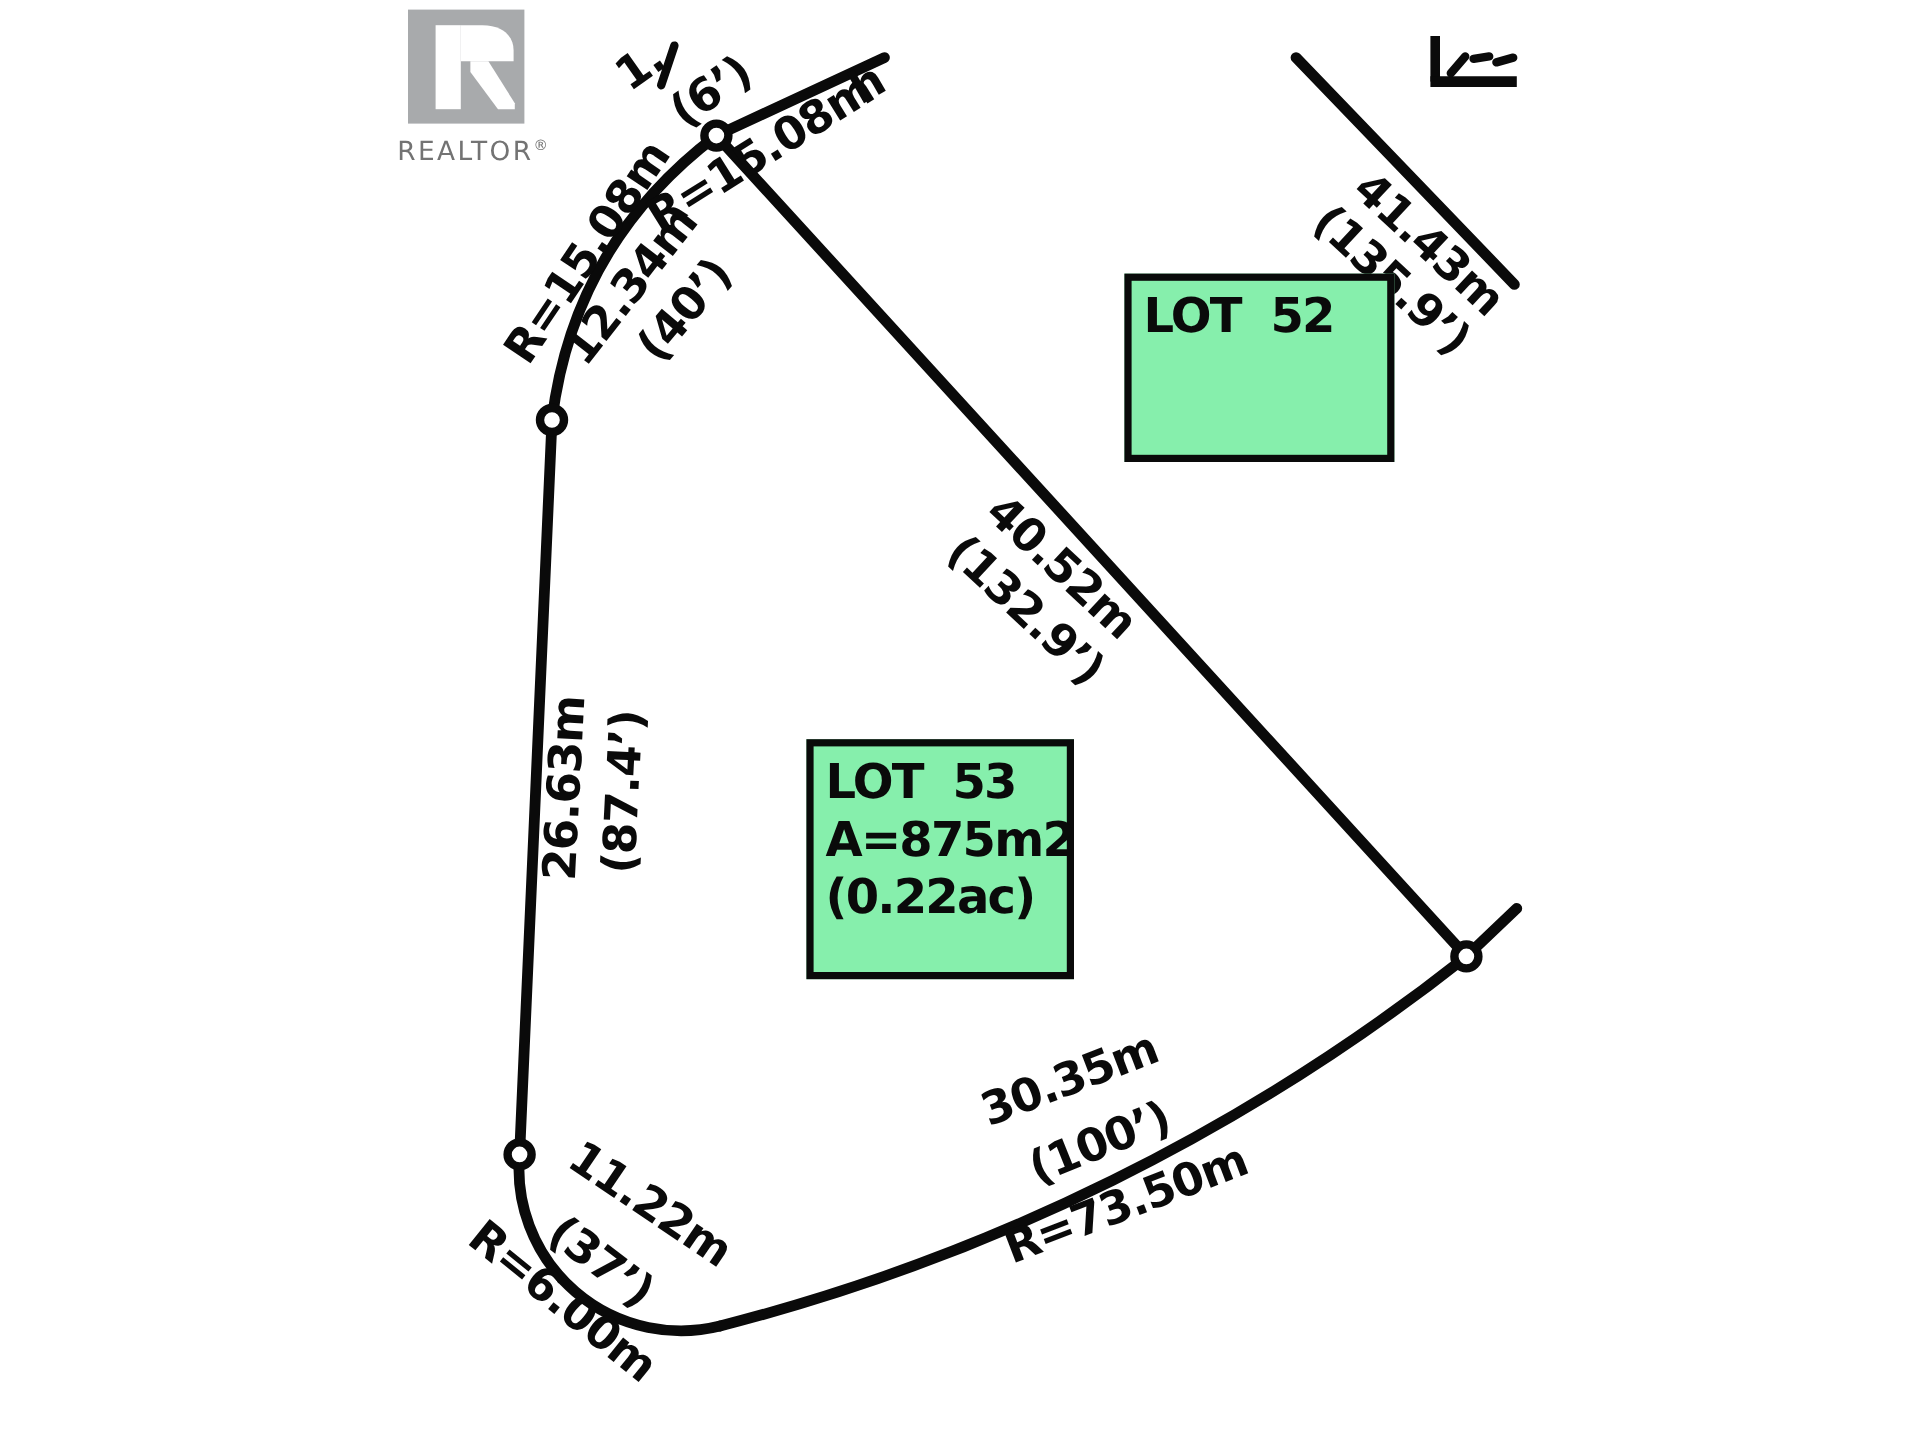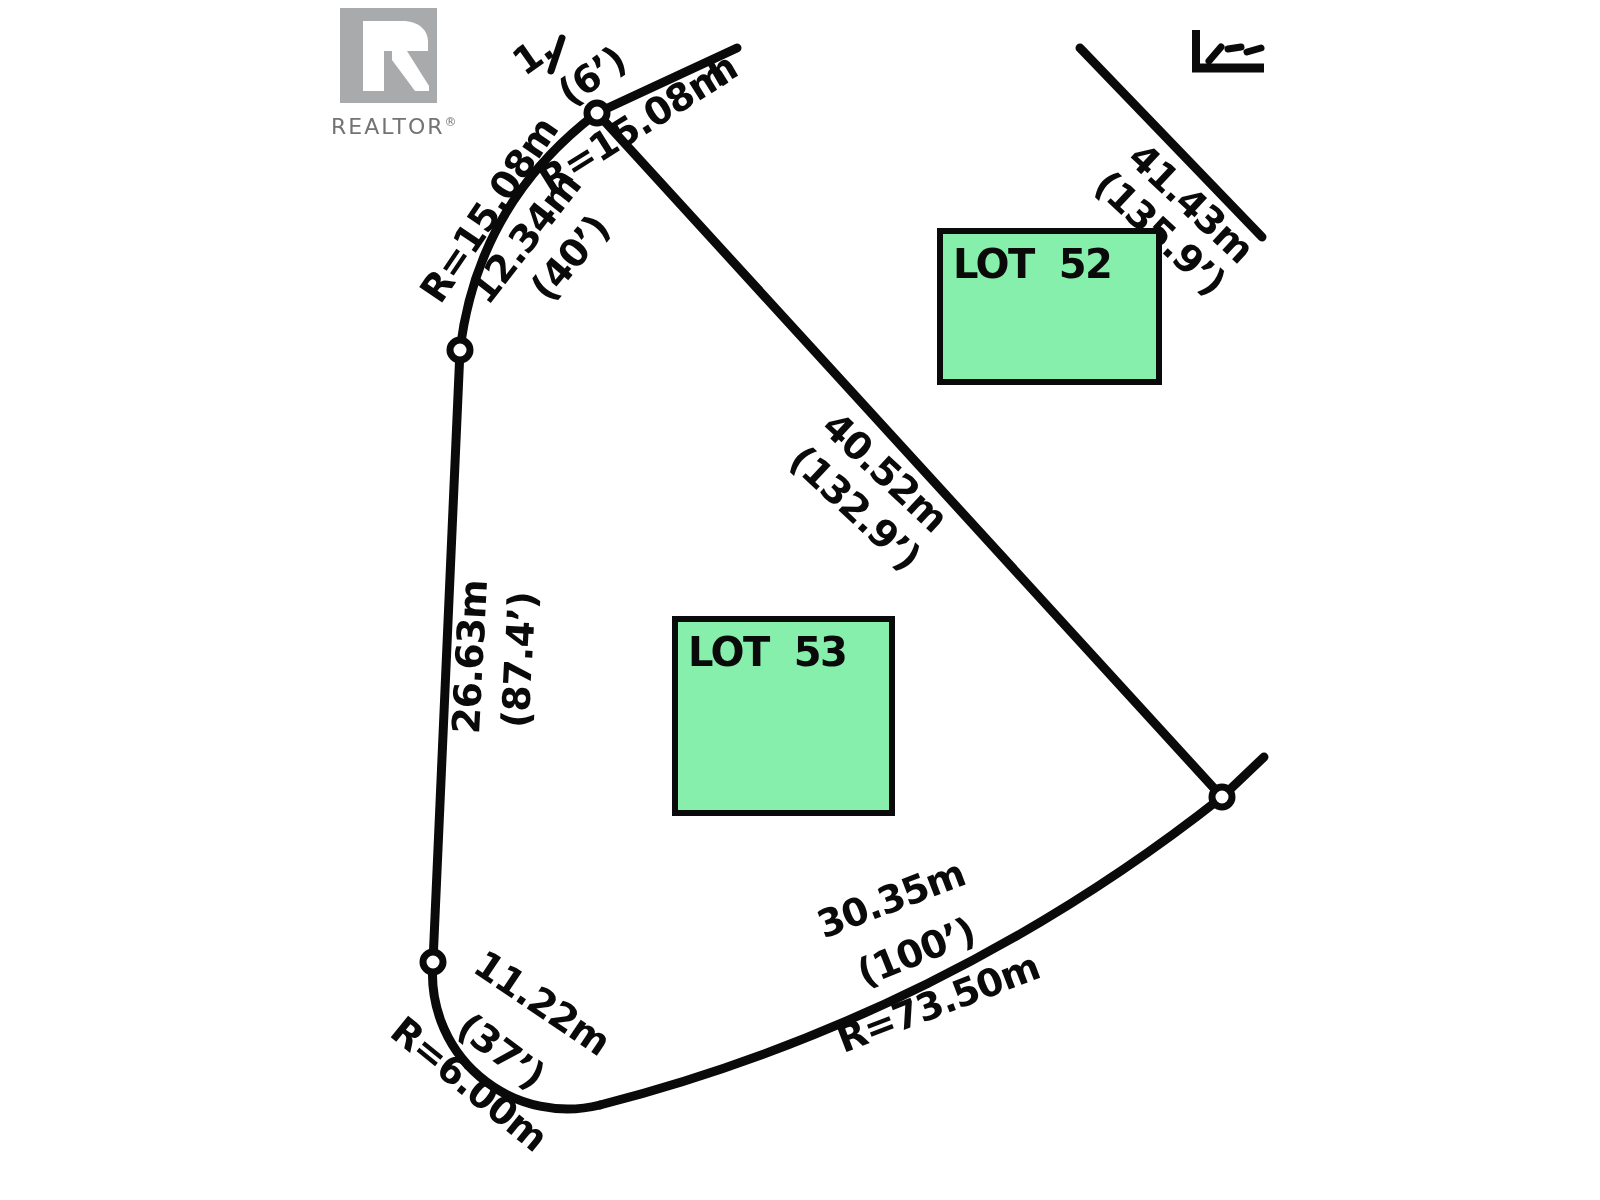--- a/index.html
+++ b/index.html
@@ -122,15 +122,17 @@
   <div class="dim" style="left:542px;top:1003px;--r:34deg;">11.22m</div>
   <div class="dim" style="left:501px;top:1051px;--r:37deg;">(37’)</div>
   <div class="dim" style="left:469px;top:1084px;--r:39deg;">R=6.00m</div>
 
   <div class="lotbox" id="lot52-box">
     <div>LOT  52</div>
   </div>
 
   <div class="lotbox" id="lot53-box">
     <div>LOT  53</div>
+    <div>A=875m2</div>
+    <div>(0.22ac)</div>
   </div>
 
 </div>
 
 </body></html>

